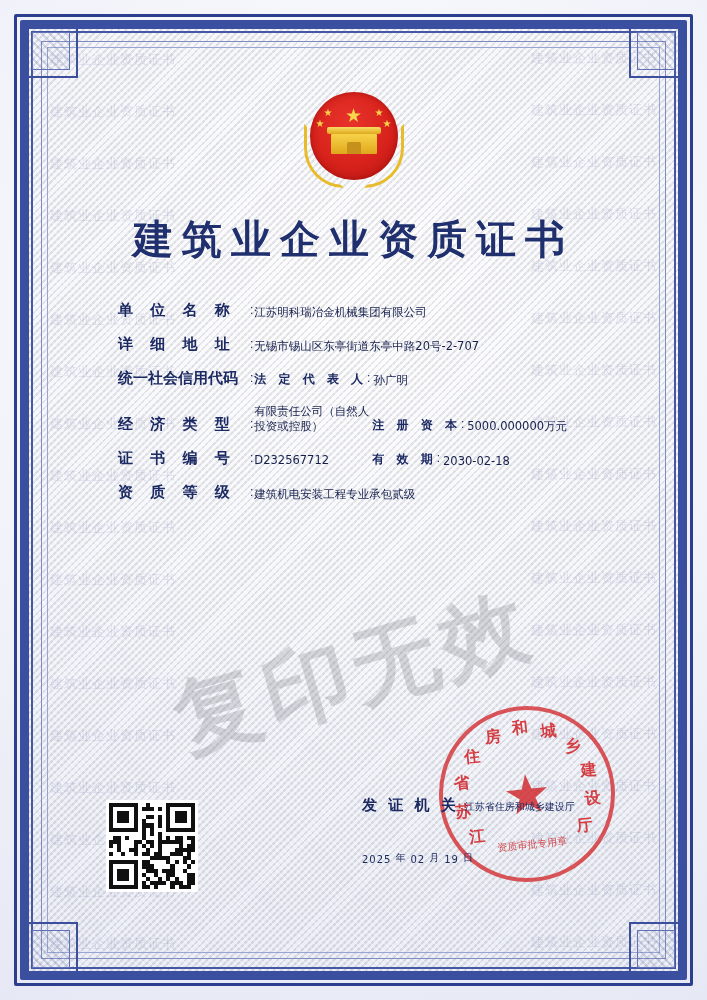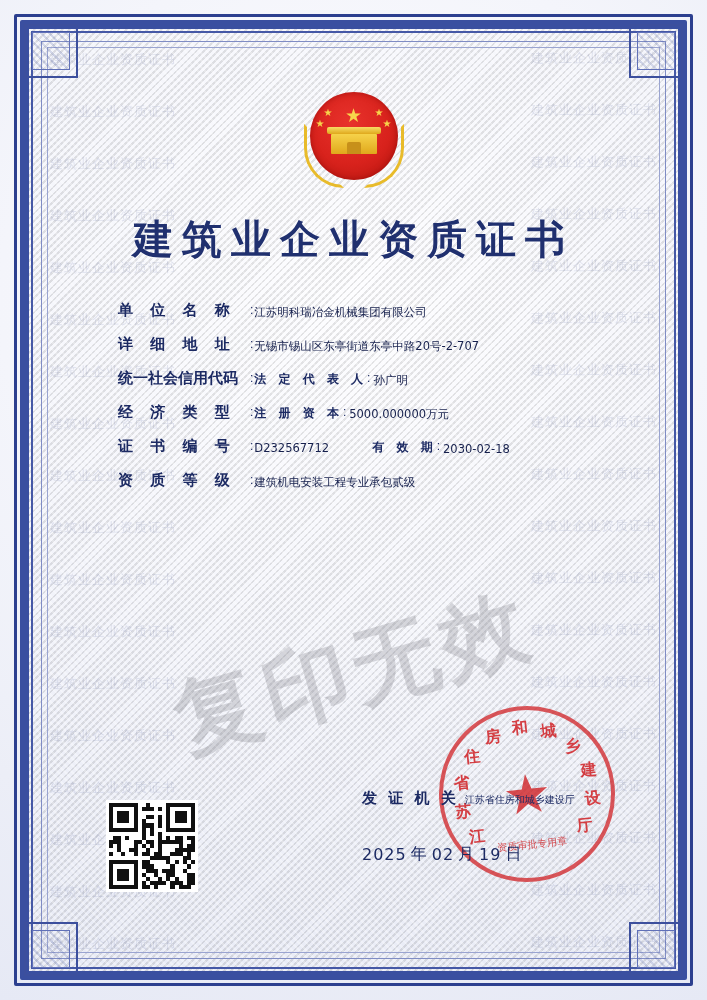--- a/index.html
+++ b/index.html
@@ -302,22 +302,22 @@
     font-family: "DejaVu Sans", sans-serif;
   }
   .issuer-value {
     font-size: 10px;
     color: #1c2a63;
     margin-left: 6px;
     font-family: "DejaVu Sans", sans-serif;
   }
   .date-line {
     display: flex;
-    align-items: center;
-    font-size: 16px;
+    align-items: flex-end;
+    font-size: 10px;
     color: #1c2a63;
     letter-spacing: 1px;
     font-family: "DejaVu Sans", sans-serif;
     margin-top: 36px;
   }
   .date-line span { margin-right: 4px; }
   .date-num { font-weight: normal; }
 
   .seal {
     position: absolute;
@@ -488,20 +488,21 @@
       <div class="f-label w-b">统一社会信用代码</div>
       <div class="f-colon">:</div>
       <div class="f-label2">法 定 代 表 人</div>
       <div class="f-colon">:</div>
       <div class="f-value2">孙广明</div>
     </div>
 
     <div class="field-row">
       <div class="f-label w-a">经 济 类 型</div>
       <div class="f-colon">:</div>
+      <div class="f-value narrow">有限责任公司（自然人投资或控股）</div>
       <div class="f-label2">注 册 资 本</div>
       <div class="f-colon">:</div>
       <div class="f-value2">5000.000000万元</div>
     </div>
 
     <div class="field-row">
       <div class="f-label w-a">证 书 编 号</div>
       <div class="f-colon">:</div>
       <div class="f-value narrow">D232567712</div>
       <div class="f-label2">有 效 期</div>

